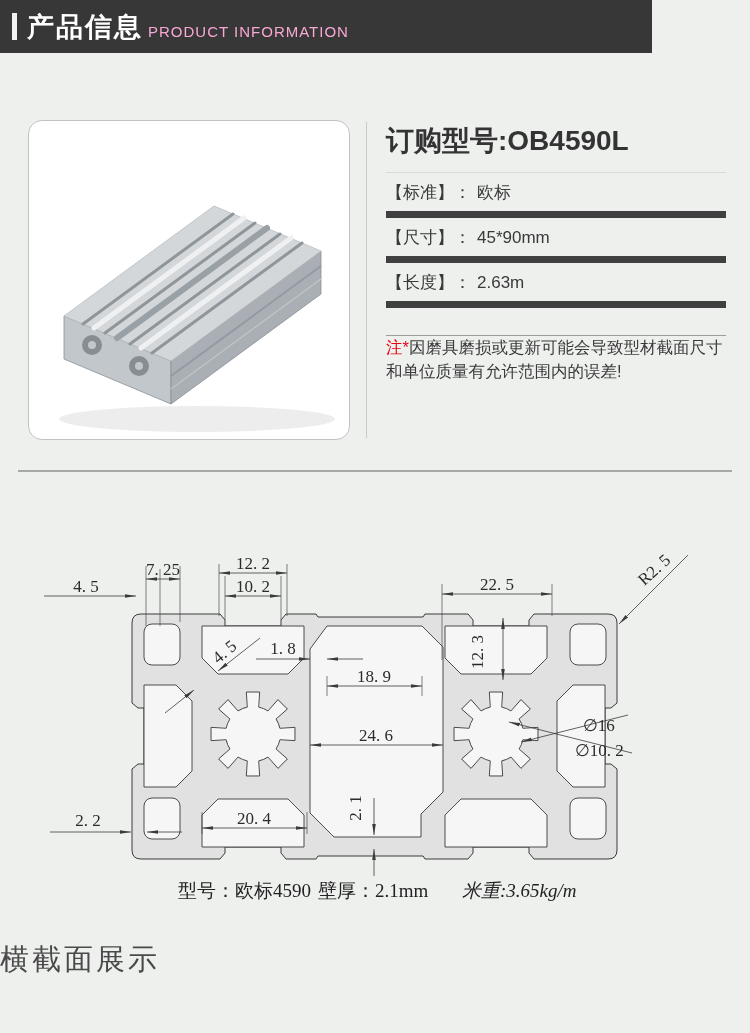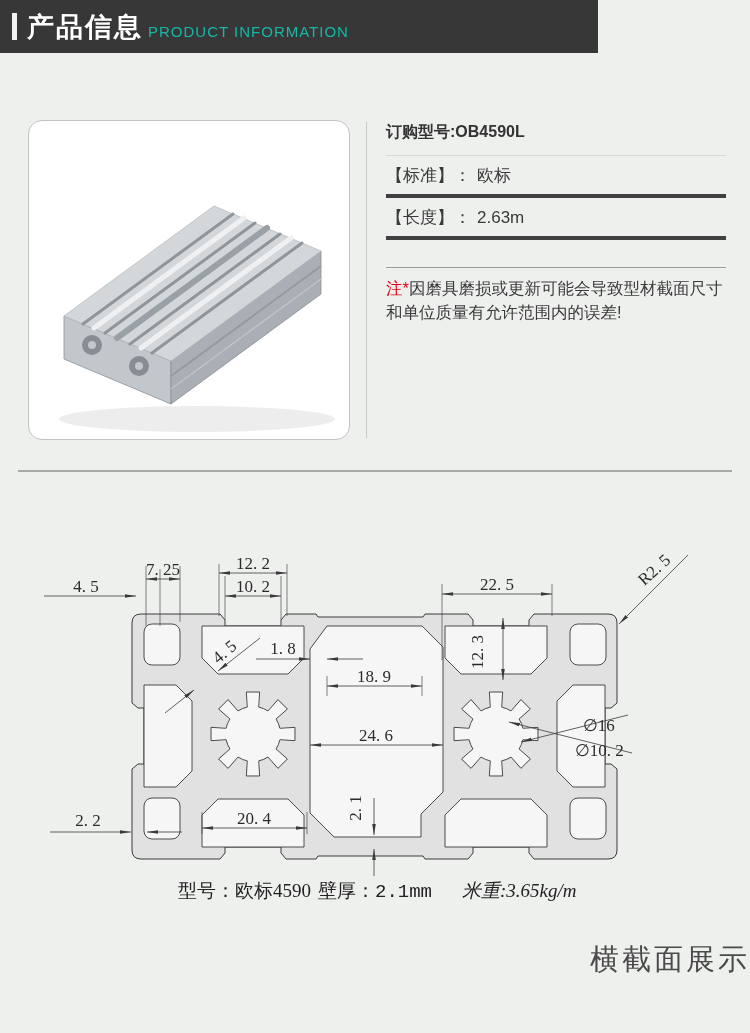--- a/index.html
+++ b/index.html
@@ -1,45 +1,45 @@
 <!DOCTYPE html>
 <html><head>
 <meta charset="utf-8">
 <style>
   html,body{margin:0;padding:0;background:#dcdcdc;}
   .page{position:relative;width:750px;height:1033px;background:#eef0ee;overflow:hidden;
         font-family:"Liberation Sans","DejaVu Sans",sans-serif;}
   
-  .hdr{position:absolute;left:0;top:0;width:598px;height:53px;background:#373737;}
+  .hdr{position:absolute;left:0;top:0;width:652px;height:53px;background:#373737;}
   .hdr-tick{position:absolute;left:12px;top:13px;width:5px;height:27px;background:#f2f2f2;}
   .hdr-title{position:absolute;left:27px;top:9px;font-size:27px;font-weight:bold;color:#ffffff;letter-spacing:2px;}
-  .hdr-sub{position:absolute;left:148px;top:23px;font-size:15px;color:#14b8a6;letter-spacing:1px;}
+  .hdr-sub{position:absolute;left:148px;top:23px;font-size:15px;color:#f9a8d4;letter-spacing:1px;}
   
   .photo-box{position:absolute;left:28px;top:120px;width:320px;height:318px;background:#ffffff;
              border:1px solid #c2c2c2;border-radius:14px;overflow:hidden;}
   
   .vdiv{position:absolute;left:366px;top:122px;width:1px;height:316px;background:#c9c9c9;}
   
   .panel{position:absolute;left:386px;top:120px;width:340px;color:#383838;}
-  .panel h1{margin:0;padding:2px 0 12px 0;font-size:16px;font-weight:bold;color:#333;
+  .panel h1{margin:0;padding:2px 0 12px 0;font-size:28px;font-weight:bold;color:#333;
             border-bottom:1px solid #d9d9d9;}
-  .spec-row{border-bottom:4px solid #404040;padding:8px 0 7px 0;font-size:17px;color:#3a3a3a;}
+  .spec-row{border-bottom:7px solid #404040;padding:8px 0 7px 0;font-size:17px;color:#3a3a3a;}
   .spec-row .val{margin-left:6px;}
-  .note{margin-top:27px;border-top:1px solid #9c9c9c;padding-top:9px;font-size:16.5px;
+  .note{margin-top:27px;border-top:1px solid #9c9c9c;font-size:16.5px;
         line-height:1.45;color:#3a3a3a;}
   .note .red{color:#e60012;}
   
   .hrule{position:absolute;left:18px;top:470px;width:714px;height:2px;background:#a8a8a8;}
   
   .draw{position:absolute;left:25px;top:532px;}
   .caption{position:absolute;left:0;top:878px;width:750px;font-family:"Liberation Serif","DejaVu Serif",serif;
            font-size:19px;color:#222;}
   .caption span{position:absolute;white-space:nowrap;}
-  .cap-model{left:150px;margin-left:28px;} .cap-wall{left:318px;font-family:Liberation Mono, monospace;} .cap-weight{left:462px;font-style:italic;}
-  .sec-title{position:absolute;left:0;top:940px;width:750px;text-align:right;
+  .cap-model{left:150px;margin-left:28px;} .cap-wall{left:318px;} .cap-weight{left:462px;font-style:italic;}
+  .sec-title{position:absolute;left:0;top:940px;width:750px;text-align:left;
              font-size:29px;color:#4a4a4a;letter-spacing:3px;}
   
   .dimtxt{font-family:"Liberation Serif","DejaVu Serif",serif;font-size:17px;fill:#2b2b2b;}
 </style>
 </head>
 <body>
 
 <div class="page">
 
   <div class="hdr">
@@ -77,20 +77,23 @@
       </g>
     </svg>
   </div>
 
   <div class="vdiv"></div>
 
   <div class="panel">
     <h1>订购型号:OB4590L</h1>
     <div class="spec-row">
       <span>【标准】：</span><span class="val">欧标</span>
+    </div>
+    <div class="spec-row">
+      <span>【尺寸】：</span><span class="val">45*90mm</span>
     </div>
     <div class="spec-row">
       <span>【长度】：</span><span class="val">2.63m</span>
     </div>
     <div class="note">
       <span class="red">注*</span><span>因磨具磨损或更新可能会导致型材截面尺寸和单位质量有允许范围内的误差!</span>
     </div>
   </div>
 
   <div class="hrule"></div>

